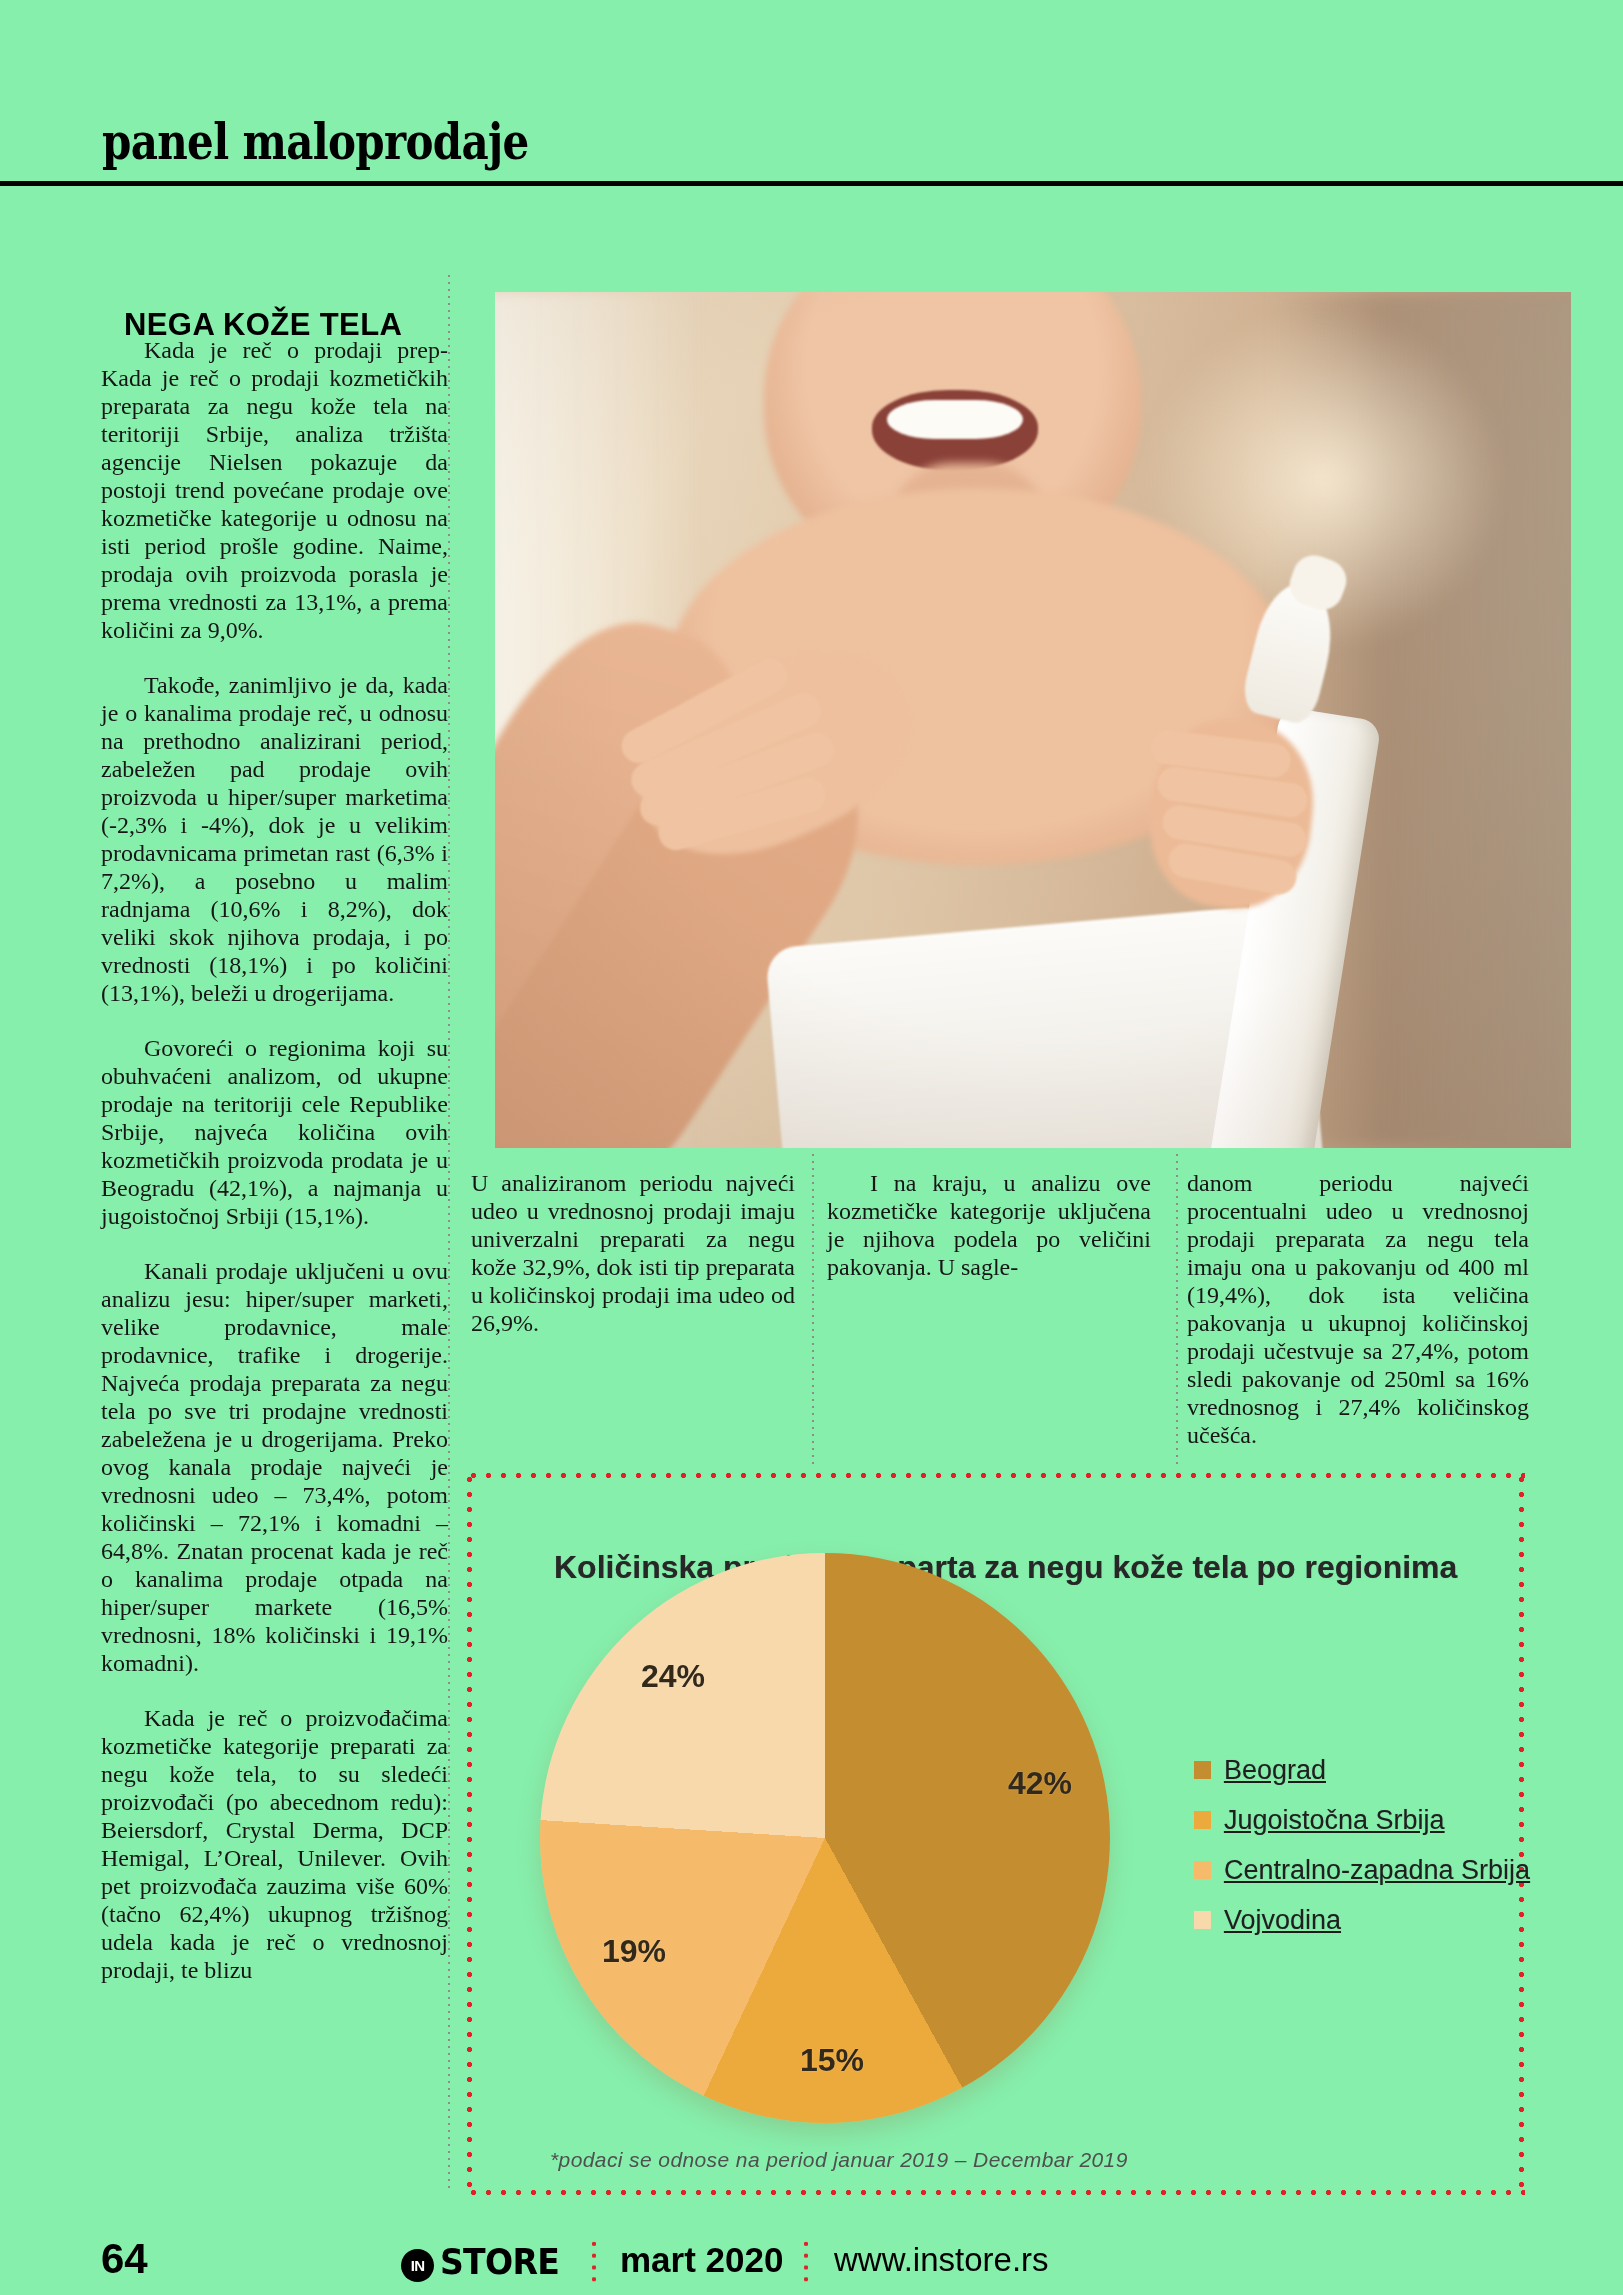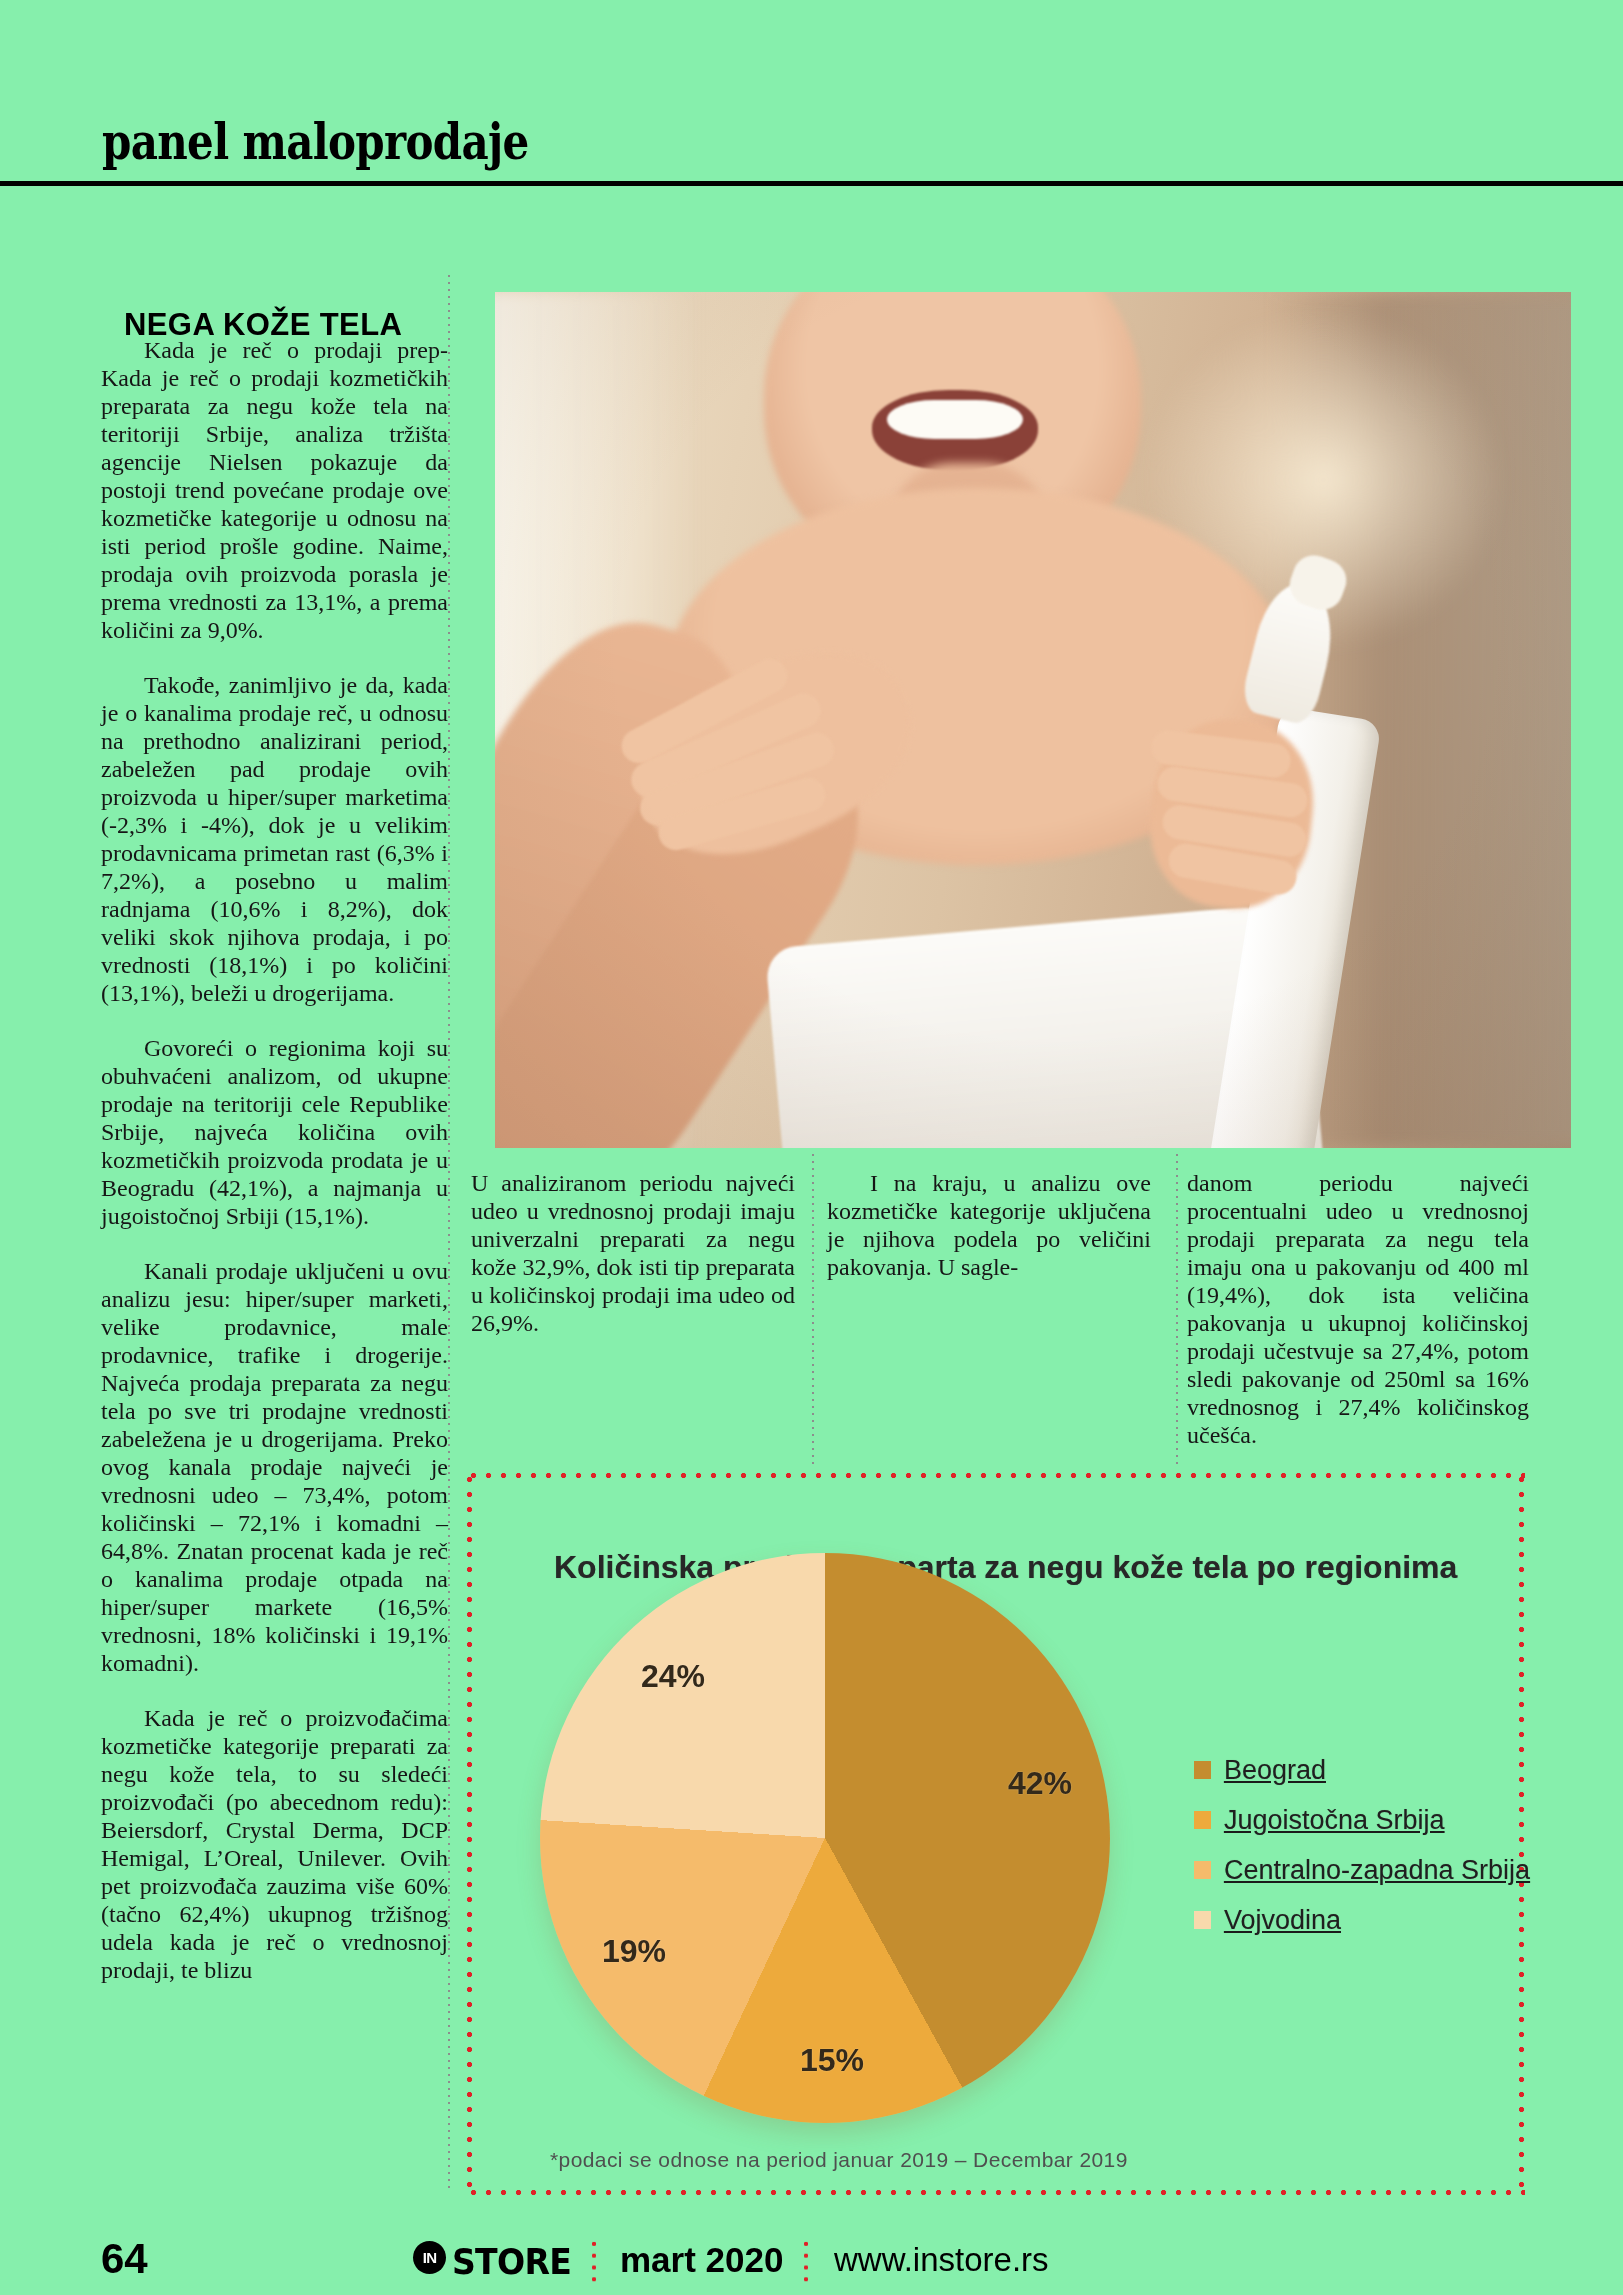--- a/index.html
+++ b/index.html
@@ -87,26 +87,26 @@
   .pie{position:absolute;left:0;top:0;width:570px;height:570px;border-radius:50%;
        box-shadow:0 11px 23.6px rgba(140,110,60,.22);}
   .pie-label{position:absolute;transform:translate(-50%,-50%);font-family:"Liberation Sans",sans-serif;
              font-weight:bold;font-size:32px;color:#33291a;text-shadow:0 0 1.6px rgba(255,255,255,.35);}
   .legend{position:absolute;left:1194px;top:1745px;}
   .legend-item{display:flex;align-items:center;height:50px;text-decoration:underline;}
   .legend-swatch{width:17.3px;height:17.3px;margin-right:12.6px;flex:0 0 auto;}
   .legend-label{font-family:"Liberation Sans",sans-serif;font-size:27px;color:#1f1f1f;
                 text-shadow:0 0 0.8px rgba(60,60,60,.35);white-space:nowrap;}
   .chart-footnote{position:absolute;left:550px;top:2148px;font-family:"Liberation Sans",sans-serif;
-                  font-size:21px;color:#4f4f4f;letter-spacing:0.4px;filter:blur(0.3px);}
+                  font-size:21px;color:#4f4f4f;letter-spacing:0.4px;filter:blur(0.3px);font-style:italic;}
 
   
   .footer-pn{position:absolute;left:101px;top:2235px;font-family:"Liberation Sans",sans-serif;
              font-weight:bold;font-size:42px;color:#000;}
-  .footer-logo{position:absolute;left:413px;top:2241px;display:flex;align-items:flex-start;}
+  .footer-logo{position:absolute;left:401px;top:2241px;display:flex;align-items:flex-end;}
   .logo-circle{width:33px;height:33px;border-radius:50%;background:#000;color:#fff;display:flex;
                align-items:center;justify-content:center;font-family:"Liberation Sans",sans-serif;
                font-weight:bold;font-size:15px;letter-spacing:-0.8px;}
   .logo-store{margin-left:6.3px;font-family:"DejaVu Sans",sans-serif;font-weight:bold;font-size:36px;
               letter-spacing:-0.8px;color:#000;transform:scaleX(.92);transform-origin:left center;}
   .fdot-v{position:absolute;width:6.3px;height:44px;top:2238px;
           background-image:radial-gradient(circle,#e02127 2px,rgba(224,33,39,0) 2.4px);
           background-size:6.3px 11.8px;background-repeat:repeat-y;background-position:center top;}
   .footer-issue{position:absolute;left:620px;top:2240px;font-family:"Liberation Sans",sans-serif;
                 font-weight:bold;font-size:35px;color:#000;}

